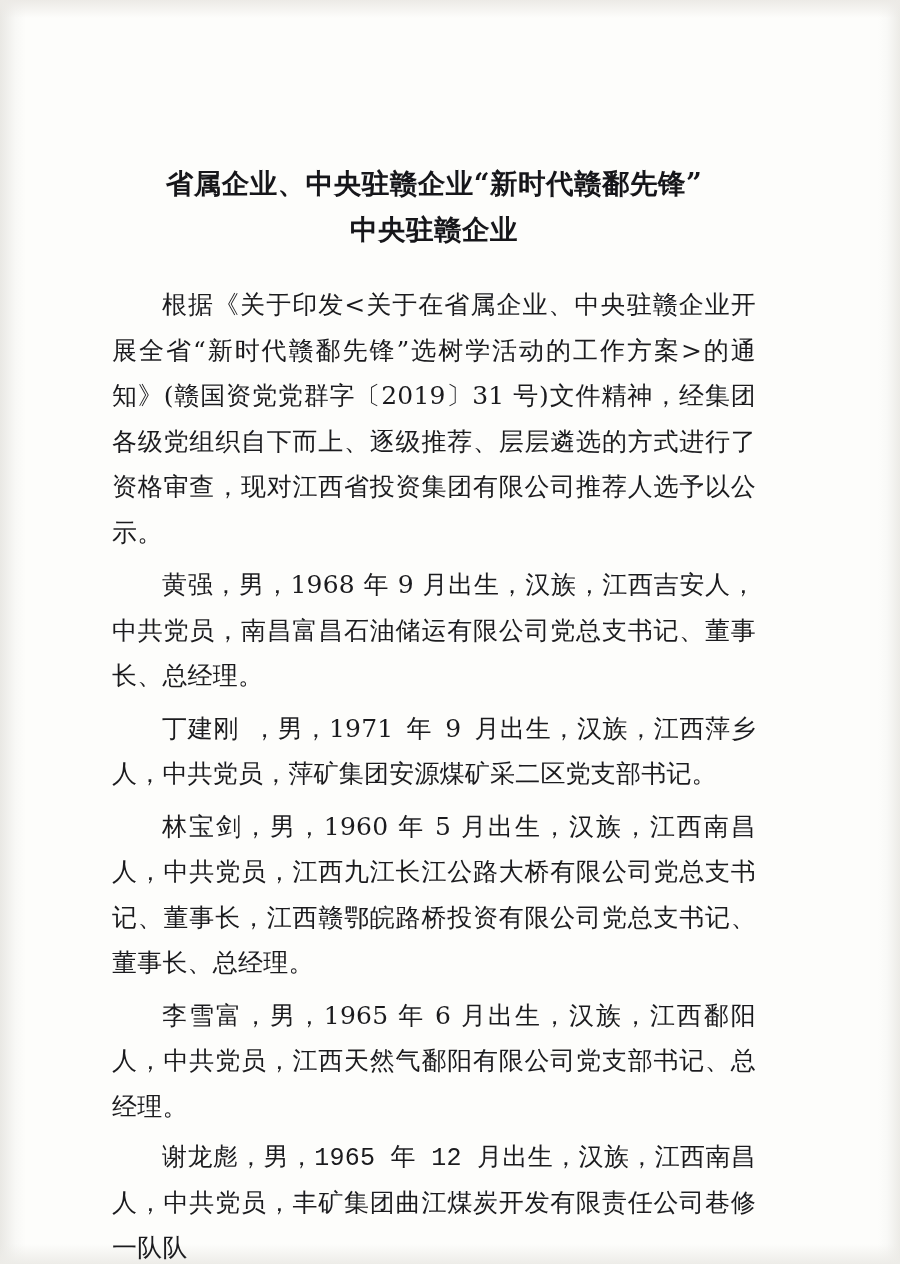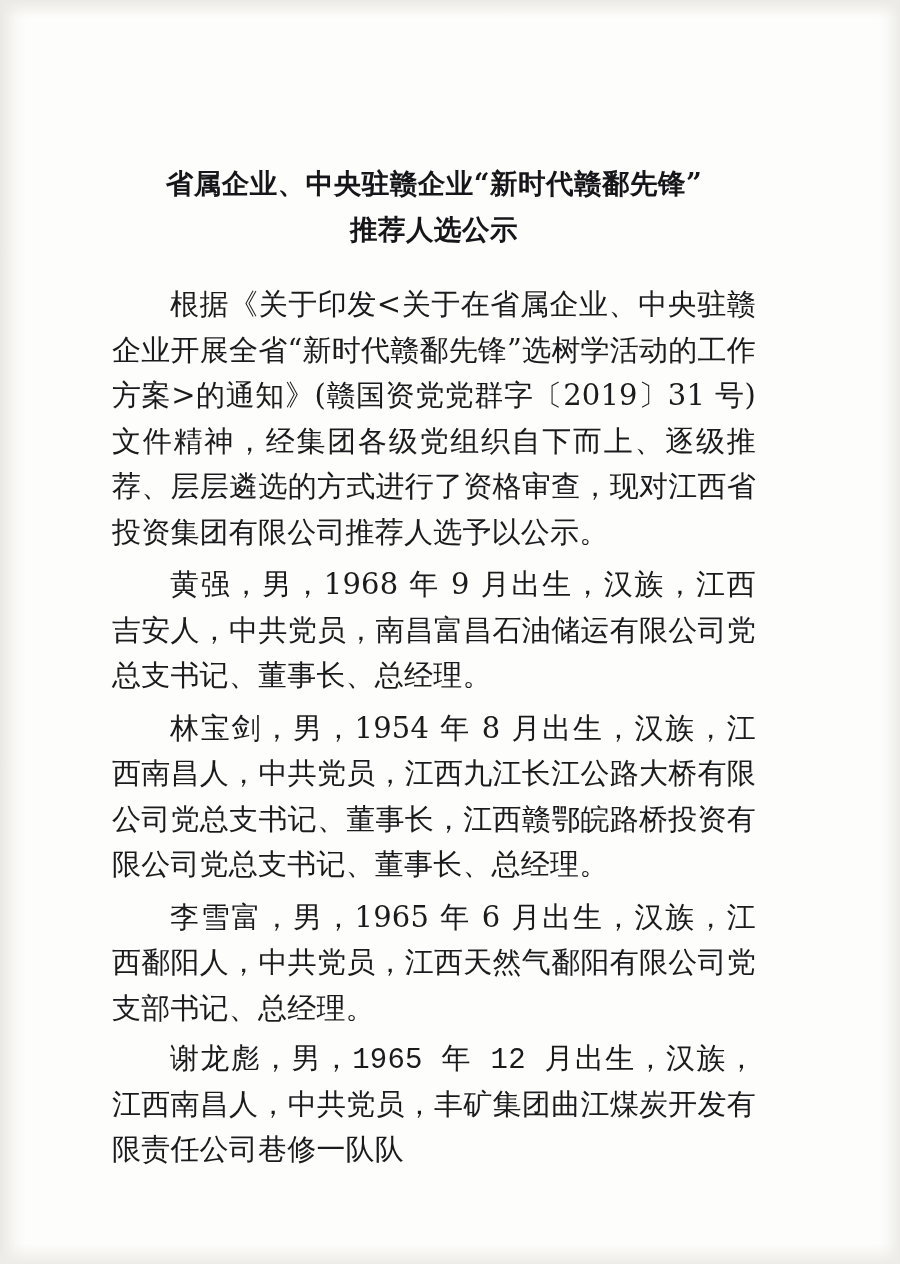--- a/index.html
+++ b/index.html
@@ -65,21 +65,21 @@
     text-align: center;
     color: #16161a;
     letter-spacing: 0.5px;
     margin: 0 0 30px 0;
   }
   .doc-title .line2 {
     display: block;
   }
 
   p.para {
-    font-size: 29px;
+    font-size: 25px;
     line-height: 45.5px;
     color: #1b1b1e;
     margin: 0 0 7px 0;
     text-align: justify;
     text-justify: inter-ideograph;
     text-indent: 2em;
     letter-spacing: 0.2px;
   }
   p.para.spread {
     word-spacing: 0.18em;
@@ -94,22 +94,23 @@
 
 <div class="page">
   <div class="scan-edge-left"></div>
   <div class="scan-edge-right"></div>
   <div class="scan-edge-top"></div>
   <div class="scan-edge-bottom"></div>
 
   <div class="content">
     <h1 class="doc-title">
       <span>省属企业、中央驻赣企业“新时代赣鄱先锋”</span>
-      <span class="line2">推荐人选公示</span>
+      <span class="line2">中央驻赣企业</span>
     </h1>
 
     <p class="para">根据《关于印发&lt;关于在省属企业、中央驻赣企业开展全省“新时代赣鄱先锋”选树学活动的工作方案&gt;的通知》(赣国资党党群字〔2019〕31 号)文件精神，经集团各级党组织自下而上、逐级推荐、层层遴选的方式进行了资格审查，现对江西省投资集团有限公司推荐人选予以公示。</p>
     <p class="para">黄强，男，1968 年 9 月出生，汉族，江西吉安人，中共党员，南昌富昌石油储运有限公司党总支书记、董事长、总经理。</p>
-    <p class="para">林宝剑，男，1954 年 8 月出生，汉族，江西南昌人，中共党员，江西九江长江公路大桥有限公司党总支书记、董事长，江西赣鄂皖路桥投资有限公司党总支书记、董事长、总经理。</p>
+    <p class="para spread">丁建刚 ，男，1971 年 9 月出生，汉族，江西萍乡人，中共党员，萍矿集团安源煤矿采二区党支部书记。</p>
+    <p class="para">林宝剑，男，1960 年 5 月出生，汉族，江西南昌人，中共党员，江西九江长江公路大桥有限公司党总支书记、董事长，江西赣鄂皖路桥投资有限公司党总支书记、董事长、总经理。</p>
     <p class="para">李雪富，男，1965 年 6 月出生，汉族，江西鄱阳人，中共党员，江西天然气鄱阳有限公司党支部书记、总经理。</p>
     <p class="para">谢龙彪，男，1965 年 12 月出生，汉族，江西南昌人，中共党员，丰矿集团曲江煤炭开发有限责任公司巷修一队队</p>
   </div>
 </div>
 
 </body></html>

